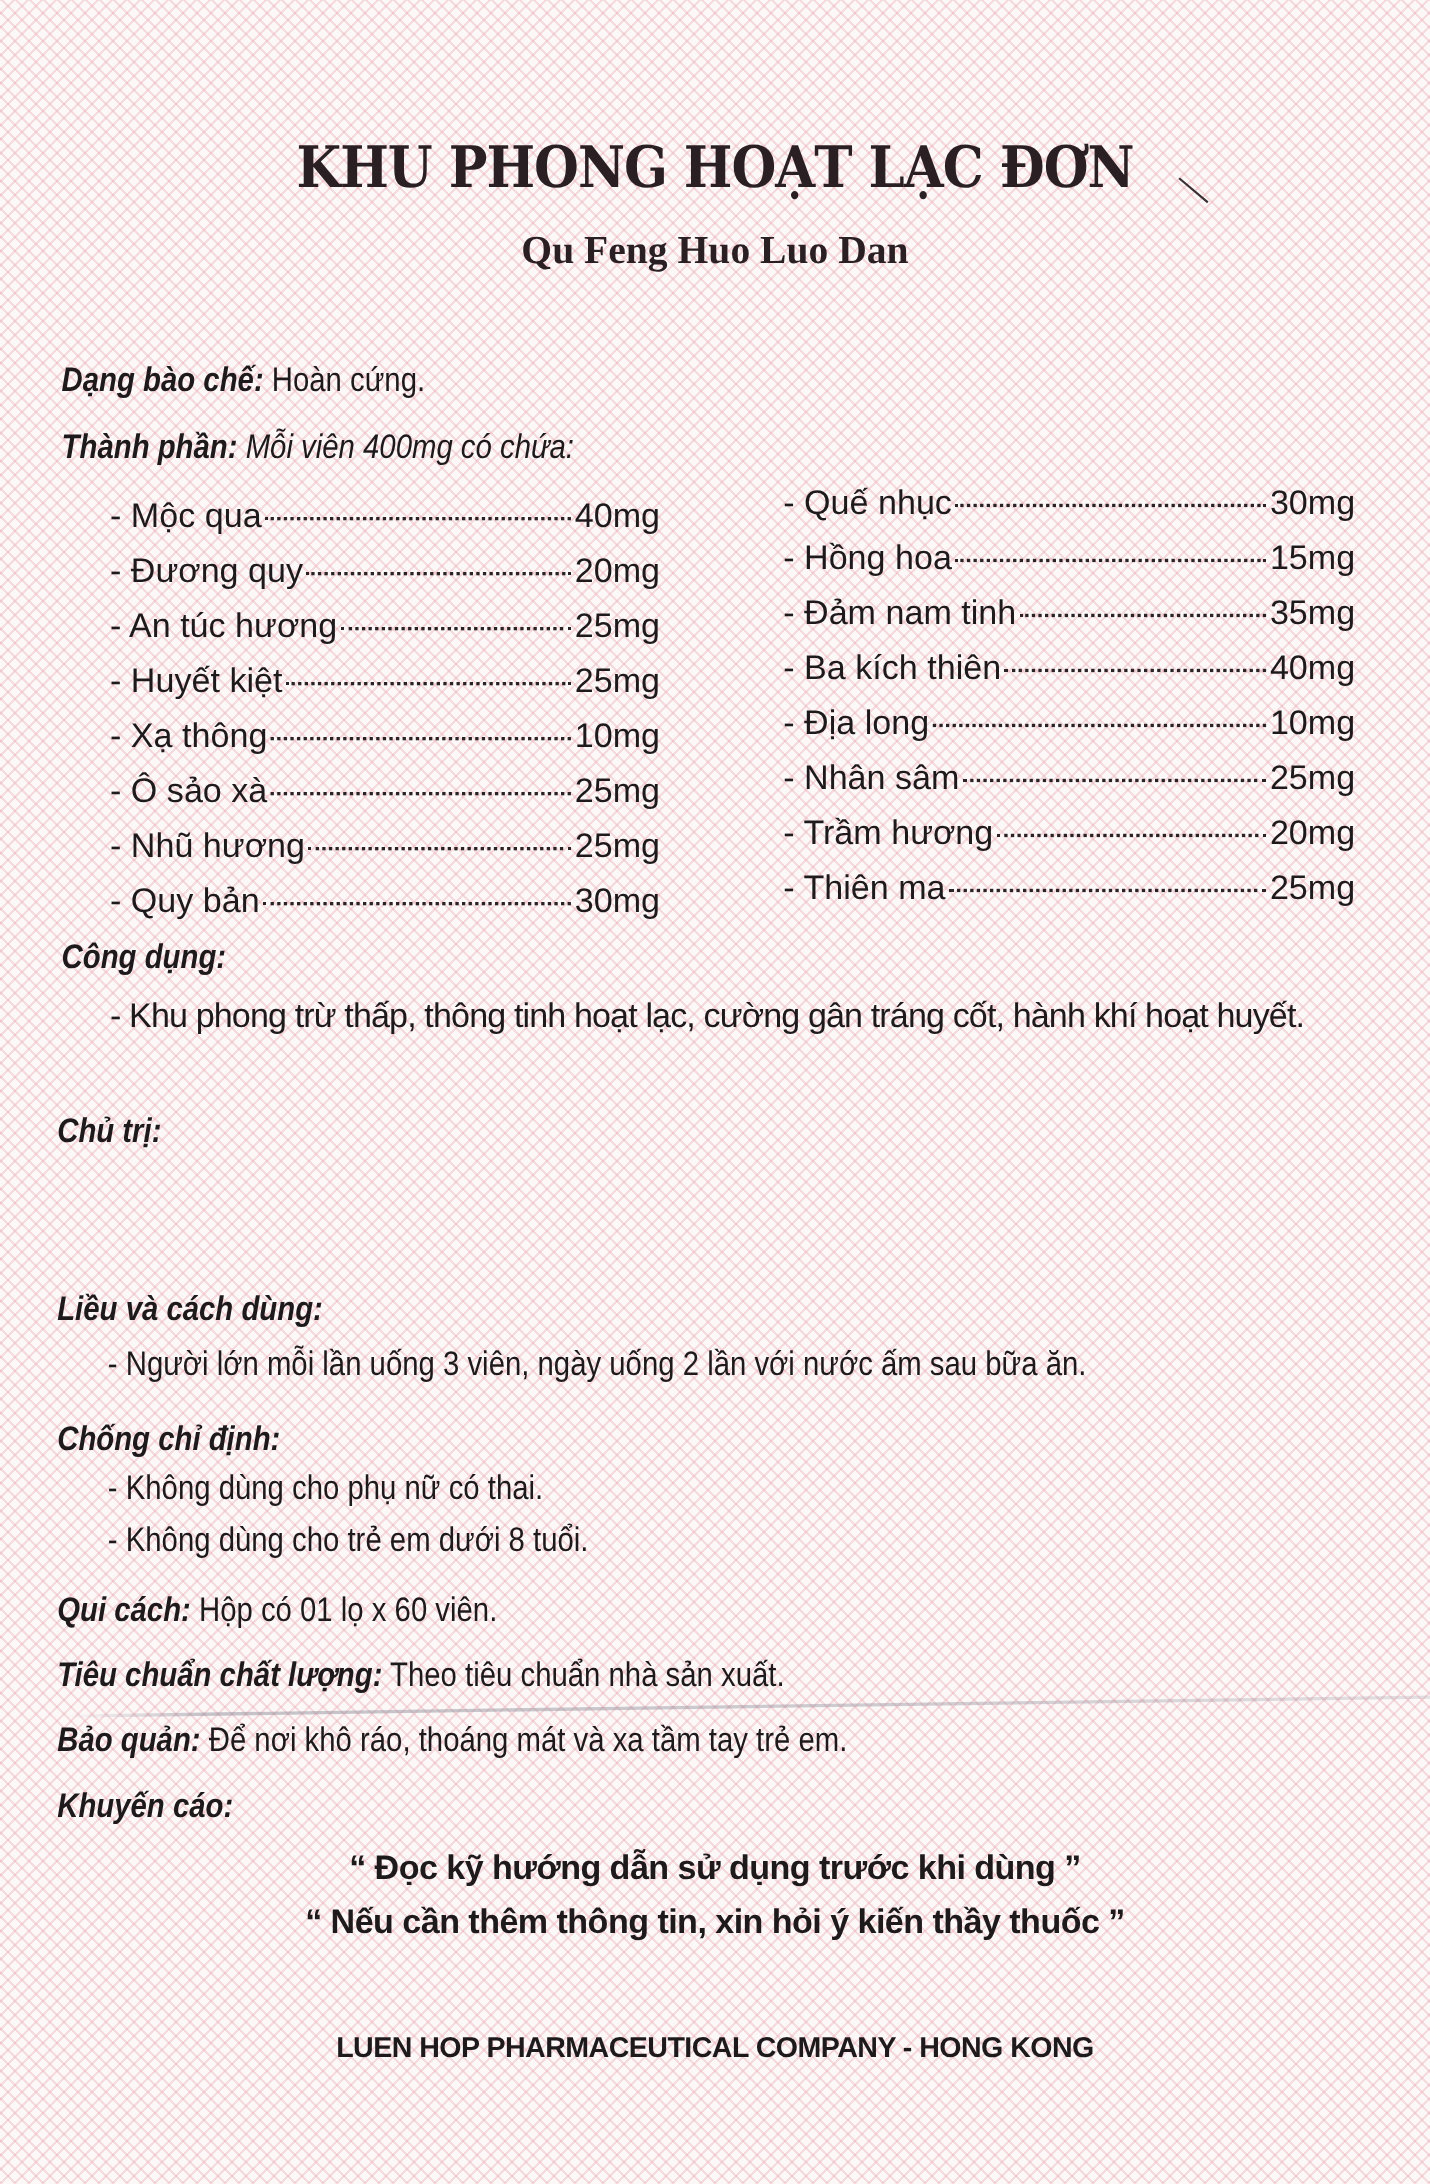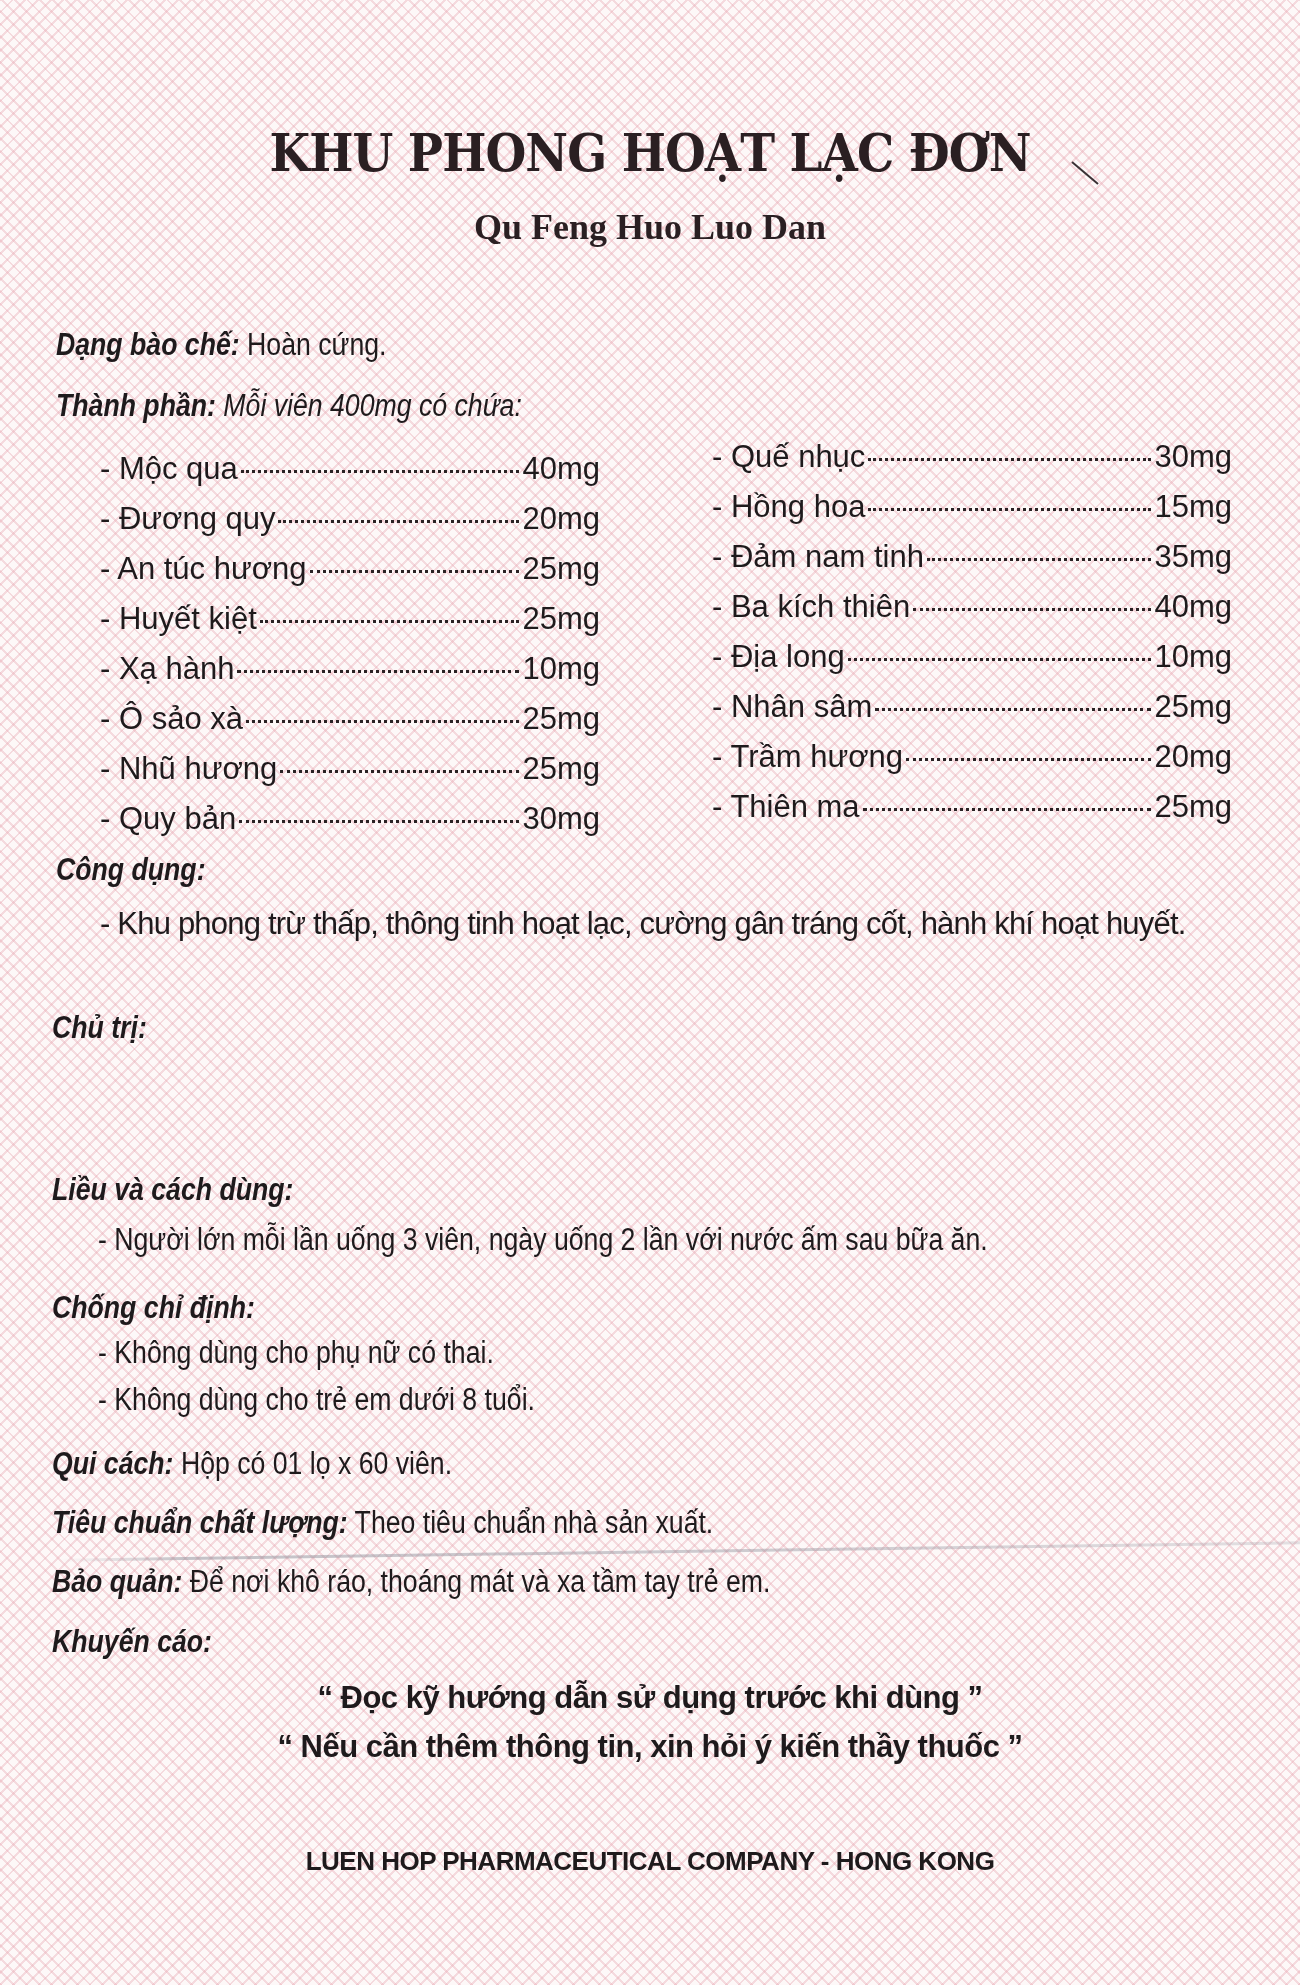--- a/index.html
+++ b/index.html
@@ -116,21 +116,21 @@
         <span class="name">- An túc hương</span>
         <span class="dots"></span>
         <span class="amt">25mg</span>
       </div>
     <div class="ing">
         <span class="name">- Huyết kiệt</span>
         <span class="dots"></span>
         <span class="amt">25mg</span>
       </div>
     <div class="ing">
-        <span class="name">- Xạ hành</span>
+        <span class="name">- Xạ thông</span>
         <span class="dots"></span>
         <span class="amt">10mg</span>
       </div>
     <div class="ing">
         <span class="name">- Ô sảo xà</span>
         <span class="dots"></span>
         <span class="amt">25mg</span>
       </div>
     <div class="ing">
         <span class="name">- Nhũ hương</span>

